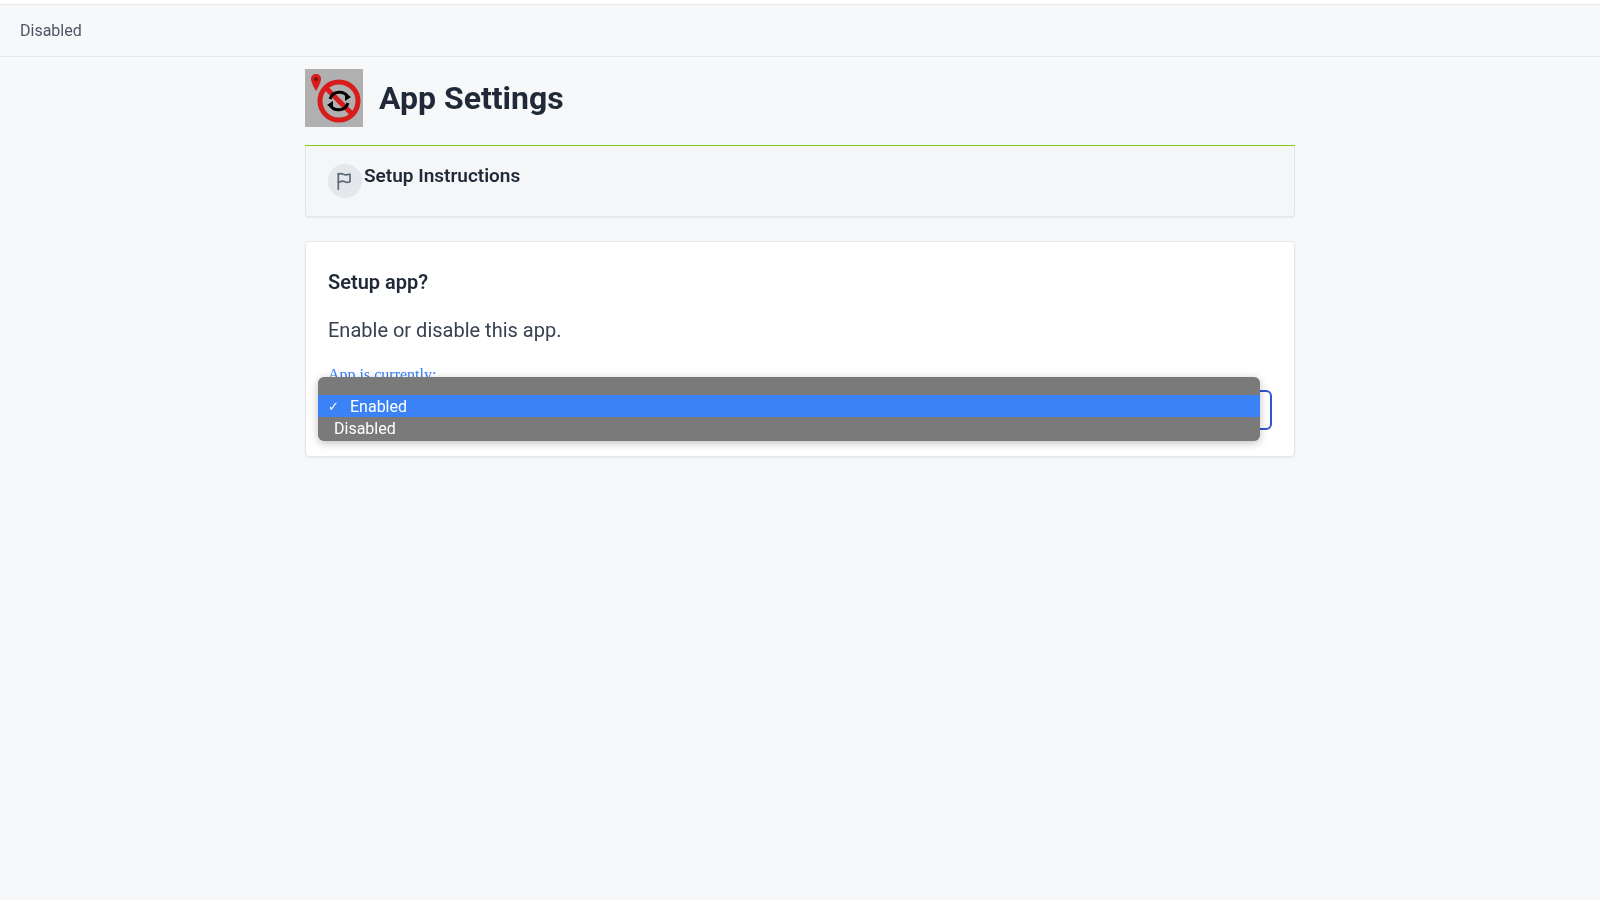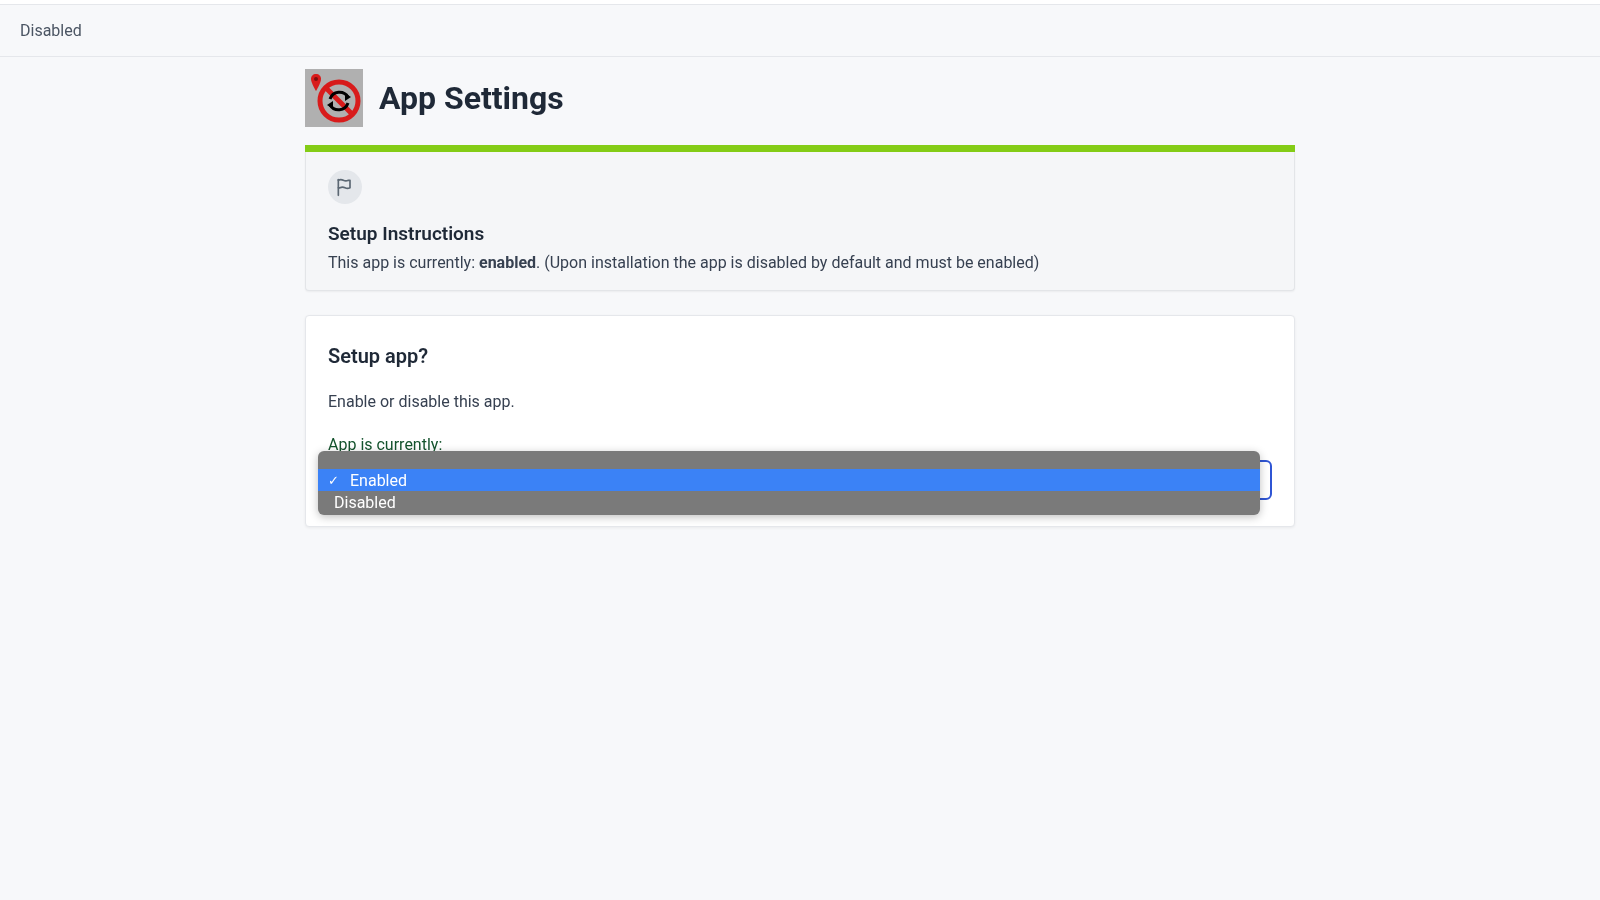--- a/index.html
+++ b/index.html
@@ -32,21 +32,21 @@
     .content-wrapper {
       max-width: 990px;
       margin: 0 auto;
       padding-top: 12px;
     }
     .page-header {
       display: flex;
       align-items: center;
       gap: 16px;
       padding-bottom: 18px;
-      border-bottom: 7px solid #84cc16;
+      border-bottom: 1px solid #84cc16;
       margin-bottom: 0;
     }
     .app-icon {
       width: 58px;
       height: 58px;
       background: #b0b0b0;
       position: relative;
       display: flex;
       align-items: center;
       justify-content: center;
@@ -56,24 +56,23 @@
       font-weight: 700;
       color: #1f2937;
     }
     .setup-card {
       background: #f5f6f8;
       border: 1px solid #e3e5e8;
       border-top: none;
       border-radius: 0 0 4px 4px;
       padding: 18px 22px;
       display: flex;
-      gap: 18px;
+      gap: 2px;
       box-shadow: 0 1px 2px rgba(0,0,0,0.05);
       margin-bottom: 24px;
-      flex-direction: column;
     }
     .flag-icon-wrap {
       width: 34px;
       height: 34px;
       border-radius: 50%;
       background: #e4e7eb;
       display: flex;
       align-items: center;
       justify-content: center;
       flex-shrink: 0;
@@ -99,28 +98,29 @@
       box-shadow: 0 1px 3px rgba(0,0,0,0.06);
       position: relative;
     }
     .enable-title {
       font-size: 20px;
       font-weight: 600;
       color: #1f2937;
       margin-bottom: 24px;
     }
     .enable-desc {
-      font-size: 16px;
+      font-size: 20px;
       color: #374151;
       margin-bottom: 24px;
     }
     .enable-label {
       font-size: 16px;
-      color: #14532d;
+      color: #3b82f6;
       margin-bottom: 6px;
+      font-family: Liberation Serif, serif;
     }
     .select-box {
       width: 100%;
       height: 40px;
       border: 2px solid #2f55d4;
       border-radius: 6px;
       background: #fff;
       padding: 0 12px;
       font-size: 16px;
       display: flex;
@@ -202,23 +202,20 @@
 
   <div class="setup-card">
     <div class="flag-icon-wrap">
       <svg width="20" height="20" viewBox="0 0 24 24" fill="none" stroke="#5b6773" stroke-width="2" stroke-linecap="round" stroke-linejoin="round">
         <path d="M4 22 L4 3"></path>
         <path d="M4 4 C 6 3 8 3 10 4 C 12 5 14 5 16 4 L 18 4 L 18 13 C 16 14 14 14 12 13 C 10 12 8 12 6 13 L 4 13"></path>
       </svg>
     </div>
     <div>
       <div class="setup-title">Setup Instructions</div>
-      <div class="setup-desc">
-        <span>This app is currently: </span><span class="strong">enabled</span><span>. (Upon installation the app is disabled by default and must be enabled)</span>
-      </div>
     </div>
   </div>
 
   <div class="enable-card">
     <div class="enable-title">Setup app?</div>
     <div class="enable-desc">Enable or disable this app.</div>
     <div class="enable-label">App is currently:</div>
     <div class="select-box">
       <span>Enabled</span>
     </div>

